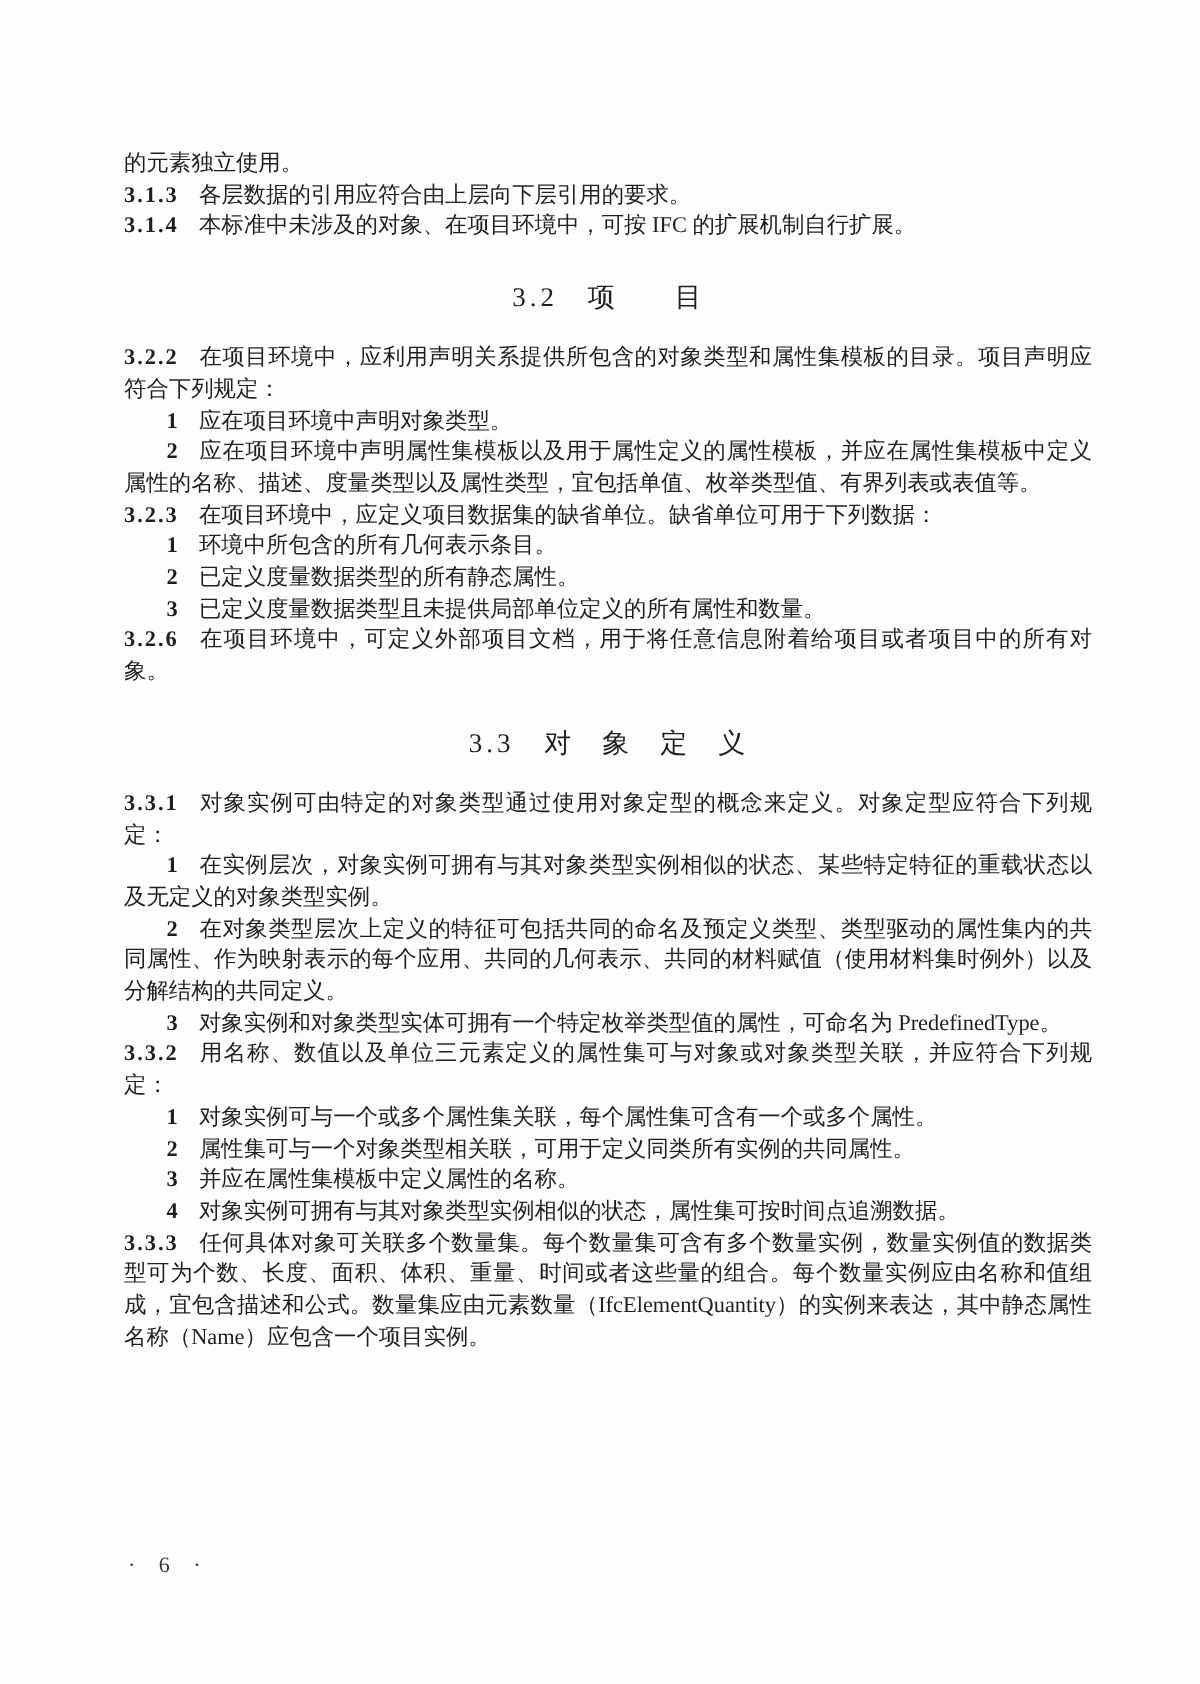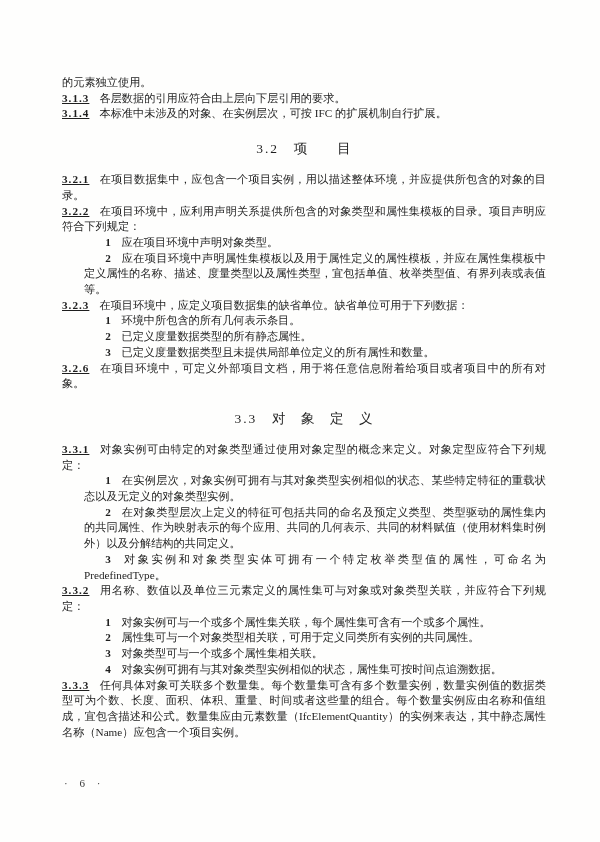--- a/index.html
+++ b/index.html
@@ -16,27 +16,26 @@
     background:#fefefd;
   }
   .content{
     position:absolute;
     left:62px;top:75px;width:484px;
     font-size:11.2px;
     line-height:15.7px;
     text-align:justify;
   }
   p.para{margin:0;padding:0;}
-  p.item{text-indent:1.9em;margin-left:22px;}
+  p.item{text-indent:1.9em;}
   .clause-label{
     font-weight:bold;
     letter-spacing:1px;
     padding-right:0.9em;
     white-space:nowrap;
-    text-decoration:underline;
   }
   .item-num{
     font-weight:bold;
     padding-right:0.95em;
   }
   h2.heading{
     margin:17px 0 13px 0;
     text-align:center;
     font-size:13.5px;
     font-weight:normal;
@@ -56,25 +55,24 @@
 </head>
 <body>
 
 <div class="page">
   <div class="content">
 
     <p class="para"><span>的元素独立使用。</span></p>
 
     <p class="para"><span class="clause-label">3.1.3</span><span>各层数据的引用应符合由上层向下层引用的要求。</span></p>
 
-    <p class="para"><span class="clause-label">3.1.4</span><span>本标准中未涉及的对象、在实例层次，可按 IFC 的扩展机制自行扩展。</span></p>
+    <p class="para"><span class="clause-label">3.1.4</span><span>本标准中未涉及的对象、在项目环境中，可按 IFC 的扩展机制自行扩展。</span></p>
 
     <h2 class="heading"><span class="heading-number">3.2</span><span>项　　目</span></h2>
 
-    <p class="para"><span class="clause-label">3.2.1</span><span>在项目数据集中，应包含一个项目实例，用以描述整体环境，并应提供所包含的对象的目录。</span></p>
 
     <p class="para"><span class="clause-label">3.2.2</span><span>在项目环境中，应利用声明关系提供所包含的对象类型和属性集模板的目录。项目声明应符合下列规定：</span></p>
 
     <p class="para item"><span class="item-num">1</span><span>应在项目环境中声明对象类型。</span></p>
 
     <p class="para item"><span class="item-num">2</span><span>应在项目环境中声明属性集模板以及用于属性定义的属性模板，并应在属性集模板中定义属性的名称、描述、度量类型以及属性类型，宜包括单值、枚举类型值、有界列表或表值等。</span></p>
 
     <p class="para"><span class="clause-label">3.2.3</span><span>在项目环境中，应定义项目数据集的缺省单位。缺省单位可用于下列数据：</span></p>
 
     <p class="para item"><span class="item-num">1</span><span>环境中所包含的所有几何表示条目。</span></p>
@@ -97,21 +95,21 @@
     <p class="para item"><span class="item-num">2</span><span>在对象类型层次上定义的特征可包括共同的命名及预定义类型、类型驱动的属性集内的共同属性、作为映射表示的每个应用、共同的几何表示、共同的材料赋值（使用材料集时例外）以及分解结构的共同定义。</span></p>
 
     <p class="para item"><span class="item-num">3</span><span>对象实例和对象类型实体可拥有一个特定枚举类型值的属性，可命名为 PredefinedType。</span></p>
 
     <p class="para"><span class="clause-label">3.3.2</span><span>用名称、数值以及单位三元素定义的属性集可与对象或对象类型关联，并应符合下列规定：</span></p>
 
     <p class="para item"><span class="item-num">1</span><span>对象实例可与一个或多个属性集关联，每个属性集可含有一个或多个属性。</span></p>
 
     <p class="para item"><span class="item-num">2</span><span>属性集可与一个对象类型相关联，可用于定义同类所有实例的共同属性。</span></p>
 
-    <p class="para item"><span class="item-num">3</span><span>对象类型可与一个或多个属性集相关联。</span></p>
+    <p class="para item"><span class="item-num">3</span><span>并应在属性集模板中定义属性的名称。</span></p>
 
     <p class="para item"><span class="item-num">4</span><span>对象实例可拥有与其对象类型实例相似的状态，属性集可按时间点追溯数据。</span></p>
 
     <p class="para"><span class="clause-label">3.3.3</span><span>任何具体对象可关联多个数量集。每个数量集可含有多个数量实例，数量实例值的数据类型可为个数、长度、面积、体积、重量、时间或者这些量的组合。每个数量实例应由名称和值组成，宜包含描述和公式。数量集应由元素数量（IfcElementQuantity）的实例来表达，其中静态属性名称（Name）应包含一个项目实例。</span></p>
 
   </div>
 
   <div class="footer">· 6 ·</div>
 </div>
 

